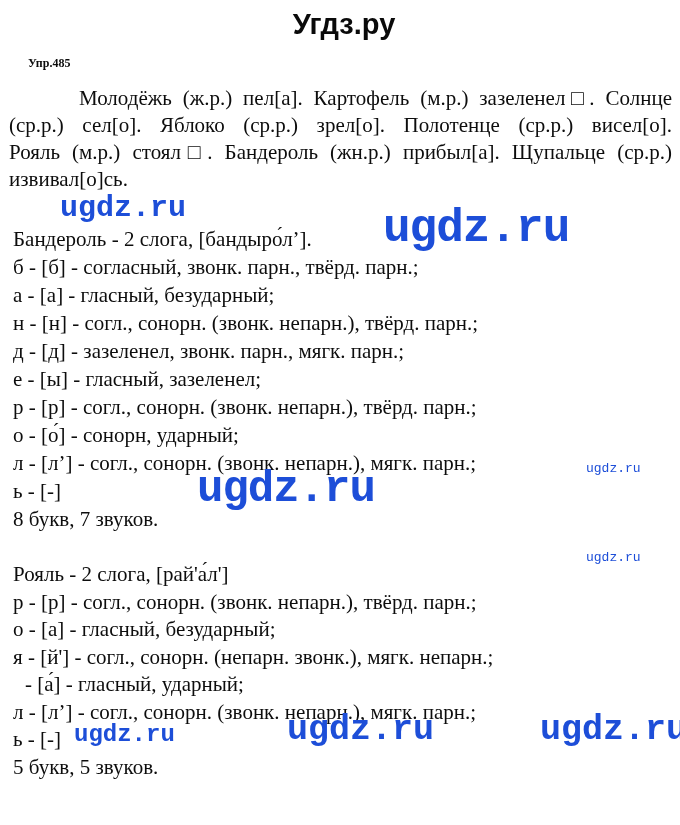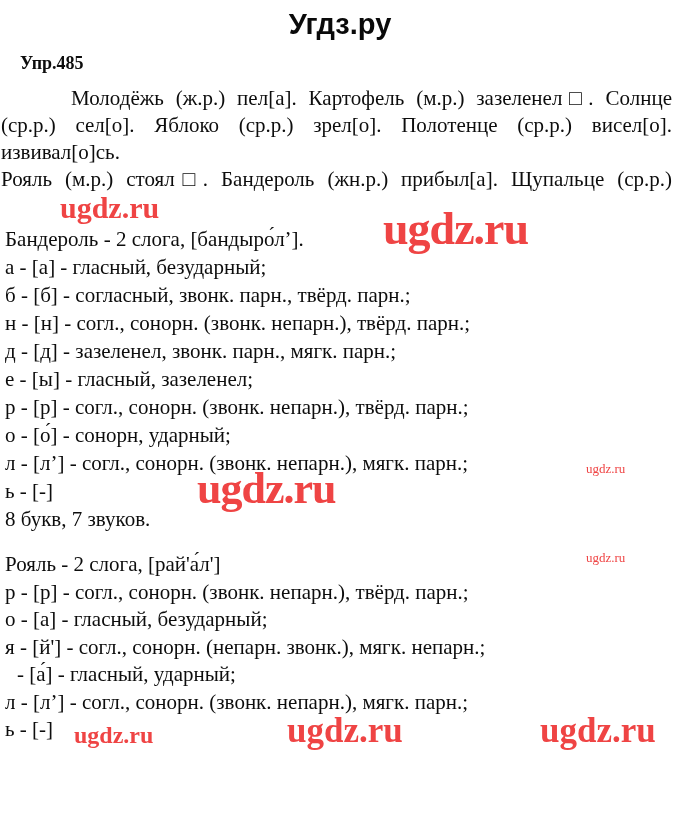--- a/index.html
+++ b/index.html
@@ -7,36 +7,37 @@
   body { width: 680px; height: 825px; overflow: hidden; }
 
   .page {
     position: relative;
     width: 680px;
     height: 785px;
     background: #ffffff;
     color: #0d0d0d;
     font-family: "Liberation Serif", serif;
     overflow: hidden;
+    padding-left: 8px;
   }
 
   .site-header {
     margin-top: 7px;
     text-align: center;
     font-family: "Liberation Sans", sans-serif;
     font-weight: bold;
     font-size: 29px;
     line-height: 34px;
     color: #0a0a0a;
   }
 
   .exercise-number {
     margin: 11px 0 0 20px;
     font-weight: bold;
-    font-size: 18px;
+    font-size: 12px;
     line-height: 23px;
   }
 
   .paragraph {
     margin: 10px 8px 0 1px;
     font-size: 21px;
     line-height: 27px;
   }
   .para-line {
     text-align: justify;
@@ -47,30 +48,30 @@
   .para-line.first { text-indent: 70px; }
   .para-line.last { text-align-last: left; }
 
   .wm-gap { height: 32px; }
 
   .analysis {
     margin-left: 5px;
     font-size: 21px;
     line-height: 28px;
   }
-  .analysis.sec2 { line-height: 27.5px; margin-top: 18px; }
+  .analysis.sec2 { line-height: 27.5px; margin-top: 28px; }
   .line, .analysis-title, .analysis-summary { white-space: pre; }
   .line-indent { margin-left: 12px; }
 
   
   .wm {
     position: absolute;
-    font-family: Liberation Serif, serif;
+    font-family: Liberation Mono, monospace;
     font-weight: bold;
-    color: #ef4444;
+    color: #1d4ed8;
     line-height: 1;
     white-space: nowrap;
   }
   .wm-top-left      { left: 60px;  top: 193px; font-size: 30px; }
   .wm-title1-right  { left: 383px; top: 206px; font-size: 46px; letter-spacing: -1px; }
   .wm-right-small-1 { left: 586px; top: 462px; font-size: 13px; font-weight: normal; }
   .wm-center-big    { left: 197px; top: 467px; font-size: 44px; letter-spacing: -1px; }
   .wm-right-small-2 { left: 586px; top: 551px; font-size: 13px; font-weight: normal; }
   .wm-inline        { left: 74px;  top: 723px; font-size: 24px; }
   .wm-bottom-mid    { left: 287px; top: 713px; font-size: 35px; }
@@ -82,48 +83,49 @@
 
 <div class="page">
 
   <div class="site-header">Угдз.ру</div>
 
   <div class="exercise-number">Упр.485</div>
 
   <div class="paragraph">
     <div class="para-line first">Молодёжь (ж.р.) пел[а]. Картофель (м.р.) зазеленел□. Солнце</div>
     <div class="para-line">(ср.р.) сел[о]. Яблоко (ср.р.) зрел[о]. Полотенце (ср.р.) висел[о].</div>
+    <div class="para-line">Рояль (м.р.) стоял□. Бандероль (жн.р.) прибыл[а]. Щупальце (ср.р.)</div>
     <div class="para-line last">извивал[о]сь.</div>
-    <div class="para-line">Рояль (м.р.) стоял□. Бандероль (жн.р.) прибыл[а]. Щупальце (ср.р.)</div>
   </div>
 
   <div class="wm-gap"></div>
 
   <div class="analysis sec1">
     <div class="analysis-title">Бандероль - 2 слога, [бандыро́л’].</div>
+    <div class="line">б - [б] - согласный, звонк. парн., твёрд. парн.;</div>
     <div class="line">а - [а] - гласный, безударный;</div>
-    <div class="line">б - [б] - согласный, звонк. парн., твёрд. парн.;</div>
     <div class="line">н - [н] - согл., сонорн. (звонк. непарн.), твёрд. парн.;</div>
     <div class="line">д - [д] - зазеленел, звонк. парн., мягк. парн.;</div>
     <div class="line">е - [ы] - гласный, зазеленел;</div>
     <div class="line">р - [р] - согл., сонорн. (звонк. непарн.), твёрд. парн.;</div>
     <div class="line">о - [о́] - сонорн, ударный;</div>
     <div class="line">л - [л’] - согл., сонорн. (звонк. непарн.), мягк. парн.;</div>
     <div class="line">ь - [-]</div>
     <div class="analysis-summary">8 букв, 7 звуков.</div>
   </div>
 
   <div class="analysis sec2">
     <div class="analysis-title">Рояль - 2 слога, [рай'а́л']</div>
     <div class="line">р - [р] - согл., сонорн. (звонк. непарн.), твёрд. парн.;</div>
     <div class="line">о - [а] - гласный, безударный;</div>
     <div class="line">я - [й'] - согл., сонорн. (непарн. звонк.), мягк. непарн.;</div>
     <div class="line line-indent">- [а́] - гласный, ударный;</div>
     <div class="line">л - [л’] - согл., сонорн. (звонк. непарн.), мягк. парн.;</div>
     <div class="line">ь - [-]</div>
+    <div class="analysis-summary">5 букв, 5 звуков.</div>
   </div>
 
   <div class="wm wm-top-left">ugdz.ru</div>
   <div class="wm wm-title1-right">ugdz.ru</div>
   <div class="wm wm-right-small-1">ugdz.ru</div>
   <div class="wm wm-center-big">ugdz.ru</div>
   <div class="wm wm-right-small-2">ugdz.ru</div>
   <div class="wm wm-inline">ugdz.ru</div>
   <div class="wm wm-bottom-mid">ugdz.ru</div>
   <div class="wm wm-bottom-right">ugdz.ru</div>

